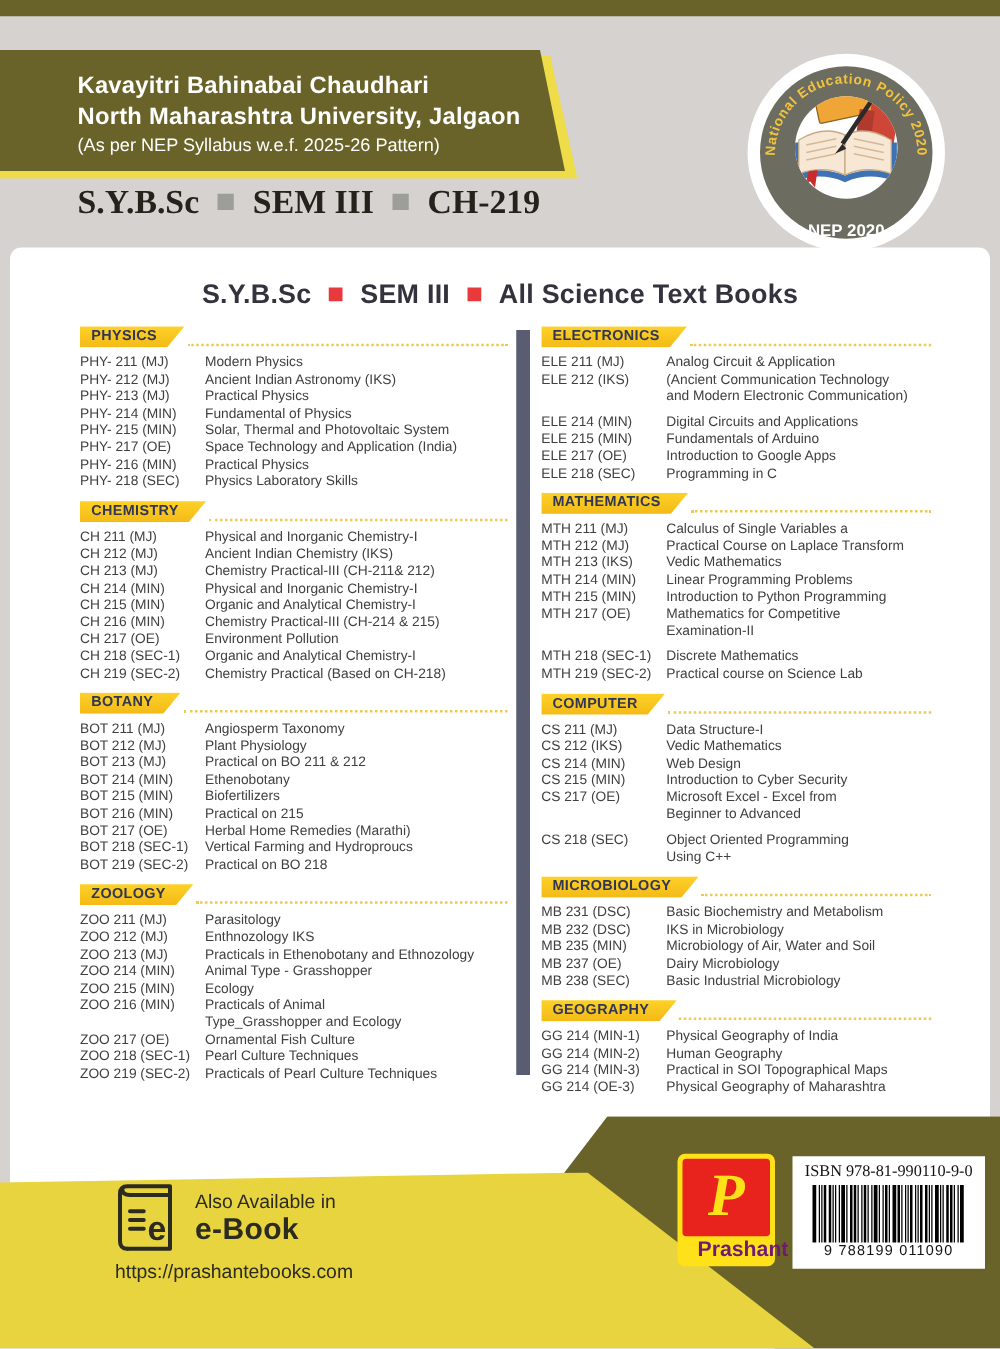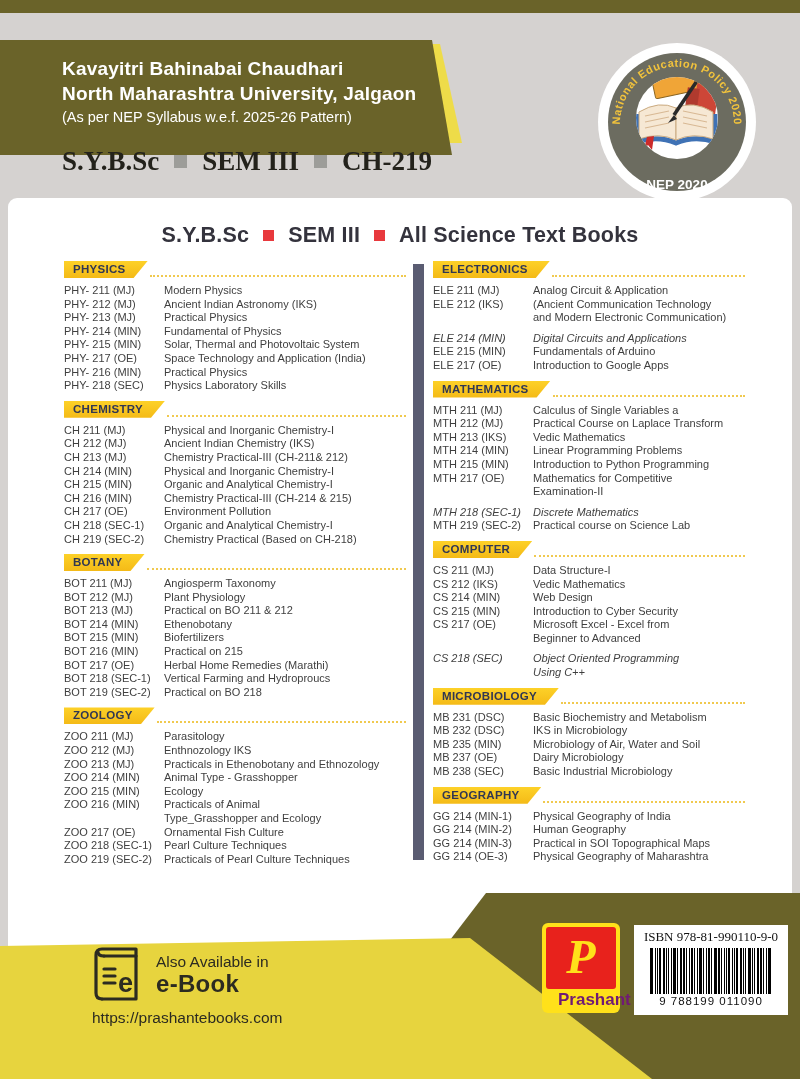--- a/index.html
+++ b/index.html
@@ -3,21 +3,21 @@
 <meta charset="utf-8">
 <style>
   html,body{margin:0;padding:0;}
   body{font-family:"Liberation Sans",sans-serif;}
   #page{position:relative;width:800px;height:1079px;background:#d5d2d0;overflow:hidden;}
 
   
   .top-strip{position:absolute;top:0;left:0;width:800px;height:13px;background:#6a6329;}
   .banner-accent{position:absolute;top:44px;left:0;width:462px;height:99px;background:#eedc49;
     clip-path:polygon(0 0,calc(100% - 22px) 0,100% 100%,0 100%);}
-  .banner{position:absolute;top:40px;left:0;width:452px;height:115px;background:#6a6329;
+  .banner{position:absolute;top:40px;left:0;width:452px;height:97px;background:#6a6329;
     clip-path:polygon(0 0,calc(100% - 20px) 0,100% 100%,0 100%);color:#ffffff;}
   .banner-inner{padding:16px 0 0 62px;}
   .banner-line{font-size:19px;font-weight:bold;line-height:25px;letter-spacing:.2px;}
   .banner-note{font-size:14.5px;line-height:22px;font-weight:normal;}
   .course-line{position:absolute;top:146px;left:62px;display:flex;align-items:center;gap:15px;
     font-family:"Liberation Serif",serif;font-weight:bold;font-size:27px;color:#23221b;}
   .hsq{width:13px;height:13px;background:#9d9d99;display:inline-block;}
   .nep{position:absolute;top:42px;left:597px;width:160px;height:160px;}
 
   
@@ -32,21 +32,21 @@
   .divider{position:absolute;left:405px;top:66px;width:11px;height:596px;background:#5a5c72;}
 
   .section{margin-bottom:8px;}
   .sec-head{display:flex;align-items:flex-end;}
   .sec-banner{height:17px;line-height:17px;padding:0 22px 0 9px;font-size:11.5px;font-weight:bold;
     color:#313752;background:linear-gradient(180deg,#fdd128,#f4ba17);
     clip-path:polygon(0 0,100% 0,calc(100% - 14px) 100%,0 100%);letter-spacing:.3px;}
   .dots{flex:1;border-bottom:2px dotted #f0c94f;margin:0 2px 1px 2px;}
   .rows{margin-top:6px;}
   .row{display:flex;}
-  .row.gap{margin-top:7px;font-style:italic;}
+  .row.gap{margin-top:7px;}
   .code{flex:none;width:100px;font-size:11px;line-height:13.6px;color:#3f3f3f;white-space:pre;}
   .ctitle{font-size:11px;line-height:13.6px;color:#3f3f3f;white-space:pre;}
 
   
   .olive-shape{position:absolute;top:893px;left:0;width:800px;height:186px;background:#6a6329;
     clip-path:polygon(486px 0px,800px 0px,800px 186px,620px 186px,450px 47px);}
   .yellow-band{position:absolute;top:932px;left:0;width:800px;height:147px;background:#e7d43e;
     clip-path:polygon(0px 14px,470px 6px,652px 147px,0px 147px);}
   .ebook{position:absolute;top:945px;left:92px;z-index:6;color:#2c2b21;}
   .ebook-flex{display:flex;align-items:center;gap:12px;}
@@ -319,20 +319,24 @@
                 <span class="ctitle">Digital Circuits and Applications</span>
               </div>
               <div class="row">
                 <span class="code">ELE 215 (MIN)</span>
                 <span class="ctitle">Fundamentals of Arduino</span>
               </div>
               <div class="row">
                 <span class="code">ELE 217 (OE)</span>
                 <span class="ctitle">Introduction to Google Apps</span>
               </div>
+              <div class="row">
+                <span class="code">ELE 218 (SEC)</span>
+                <span class="ctitle">Programming in C</span>
+              </div>
             </div>
           </div>
           <div class="section">
             <div class="sec-head">
               <div class="sec-banner">MATHEMATICS</div>
               <div class="dots"></div>
             </div>
             <div class="rows">
               <div class="row">
                 <span class="code">MTH 211 (MJ)</span>

